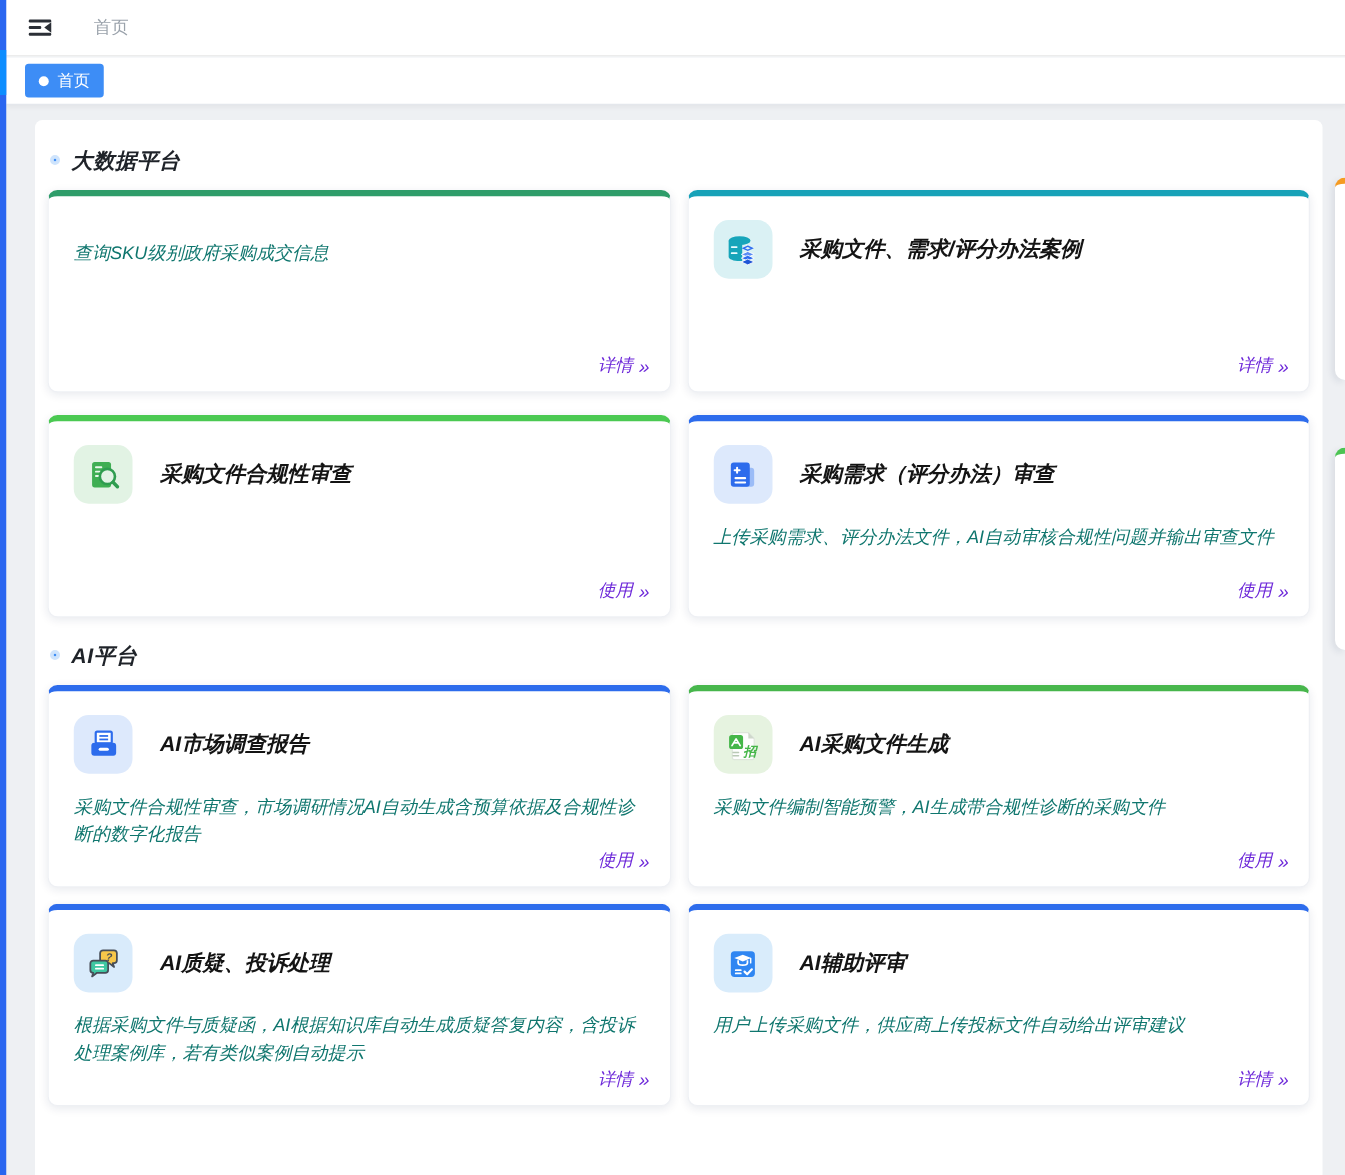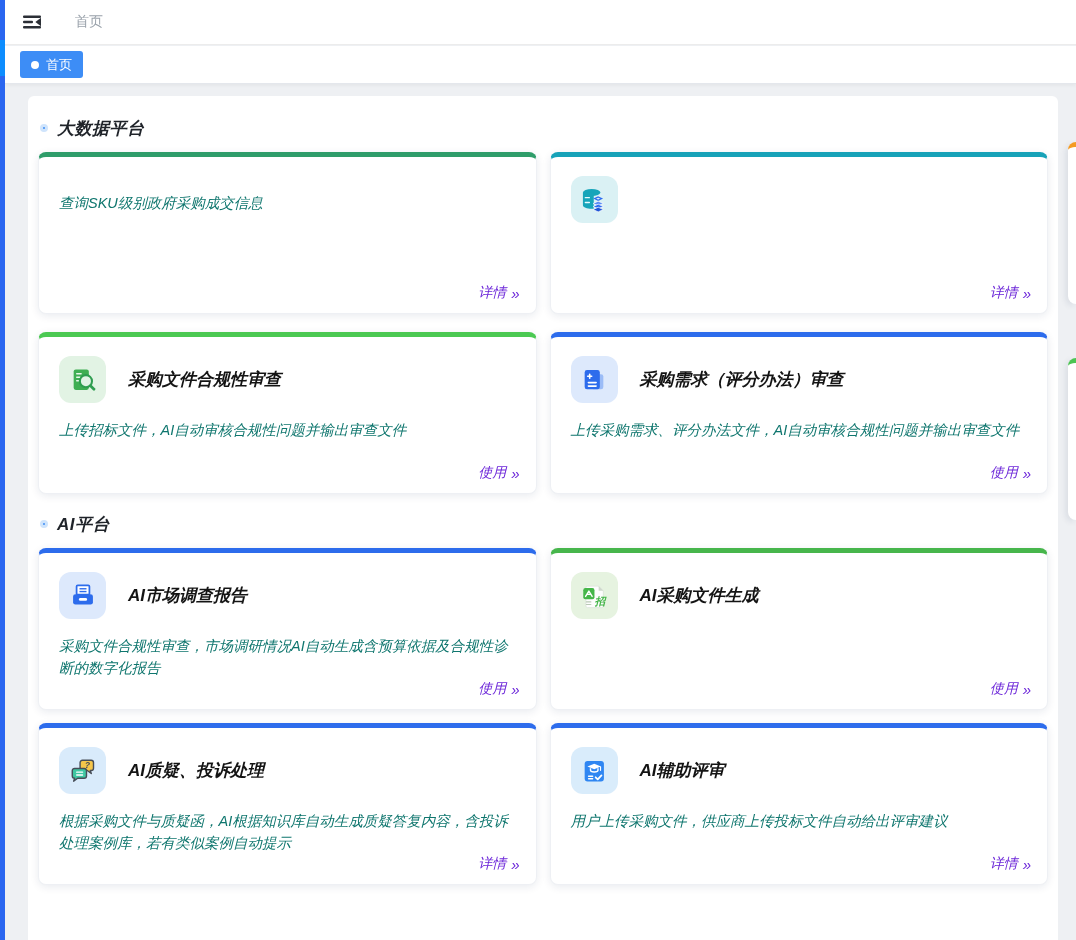--- a/index.html
+++ b/index.html
@@ -106,20 +106,21 @@
             <ellipse cx="10" cy="5.6" rx="7.5" ry="3" fill="#17a5ba"></ellipse>
             <path d="M2.5 5.6 v11 c0 1.7 3.4 3 7.5 3 0.6 0 1.2 0 1.8 -.1 V5.6 Z" fill="#17a5ba"></path>
             <rect x="4" y="9.4" width="4.6" height="1.2" rx=".6" fill="#eafcff"></rect>
             <rect x="4" y="13.6" width="4.6" height="1.2" rx=".6" fill="#eafcff"></rect>
             <path d="M15.6 9.4 l3 1.4 -3 1.4 -3 -1.4 z" fill="none" stroke="#2e6cf0" stroke-width="1"></path>
             <path d="M15.6 13 l4.4 2 -4.4 2 -4.4 -2 z" fill="#5b8df5" stroke="#fff" stroke-width=".6"></path>
             <path d="M15.6 15.6 l4.4 2 -4.4 2 -4.4 -2 z" fill="#2e6cf0" stroke="#fff" stroke-width=".6"></path>
             <path d="M15.6 18.2 l4.4 2 -4.4 2 -4.4 -2 z" fill="#1f55d6" stroke="#fff" stroke-width=".6"></path>
           </svg>
         </div>
+        <div class="card-title">采购文件、需求/评分办法案例</div>
       </div>
       <div class="card-link">
         <span>详情</span>
           <span class="arrow">»</span>
       </div>
     </div>
   </div>
 
   <div class="cards">
 
@@ -130,21 +131,20 @@
             <rect x="4" y="3" width="13" height="17.5" rx="1.8" fill="#3fae53"></rect>
             <rect x="6" y="6" width="5" height="1.3" rx=".6" fill="#eaf7ec"></rect>
             <rect x="6" y="9" width="4" height="1.3" rx=".6" fill="#eaf7ec"></rect>
             <rect x="6" y="12" width="5" height="1.3" rx=".6" fill="#eaf7ec"></rect>
             <circle cx="14.5" cy="13" r="5.2" fill="#e2f3e6" stroke="#2f9d50" stroke-width="1.8"></circle>
             <path d="M18.4 17 l3 3" stroke="#2f9d50" stroke-width="2.4" stroke-linecap="round"></path>
           </svg>
         </div>
         <div class="card-title">采购文件合规性审查</div>
       </div>
-      <div class="card-desc">上传招标文件，AI自动审核合规性问题并输出审查文件</div>
       <div class="card-link">
         <span>使用</span>
           <span class="arrow">»</span>
       </div>
     </div>
 
     <div class="card" style="border-top-color: rgb(45, 108, 236);">
       <div class="card-head">
         <div class="icon-box" style="background-color: rgb(221, 233, 252);">
           <svg width="28" height="28" viewBox="0 0 24 24">
@@ -199,20 +199,21 @@
             <path d="M16 3.5 l4 4 h-4 z" fill="#cfd8cc"></path>
             <rect x="2.8" y="5.2" width="9.6" height="9.6" rx="1.8" fill="#45b649"></rect>
             <path d="M4.8 12.4 l2.8 -4.6 2.8 4.6 M6 10.6 h3.2" stroke="#fff" stroke-width="1.2" fill="none" stroke-linecap="round" stroke-linejoin="round"></path>
             <text x="12.6" y="19.6" font-size="9" font-weight="bold" fill="#45b649" font-family="sans-serif">招</text>
             <rect x="5" y="16.6" width="4.8" height="1" rx=".5" fill="#b9c9b5"></rect>
             <rect x="5" y="18.8" width="4.8" height="1" rx=".5" fill="#b9c9b5"></rect>
           </svg>
         </div>
         <div class="card-title">AI采购文件生成</div>
       </div>
+      <div class="card-desc">采购文件编制智能预警，AI生成带合规性诊断的采购文件</div>
       <div class="card-link">
         <span>使用</span>
           <span class="arrow">»</span>
       </div>
     </div>
 
     <div class="card" style="border-top-color: rgb(45, 108, 236);">
       <div class="card-head">
         <div class="icon-box" style="background-color: rgb(217, 235, 251);">
           <svg width="28" height="28" viewBox="0 0 24 24">

